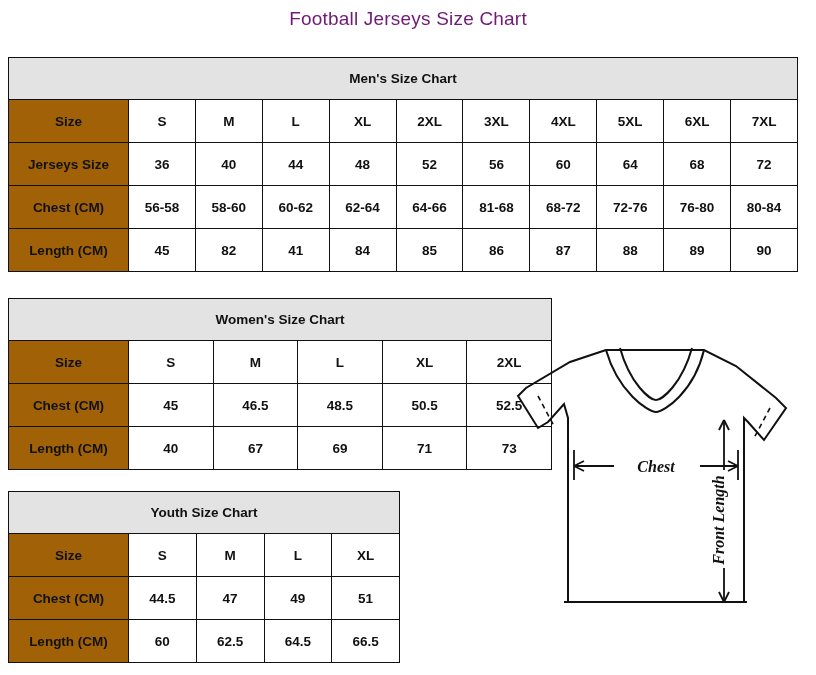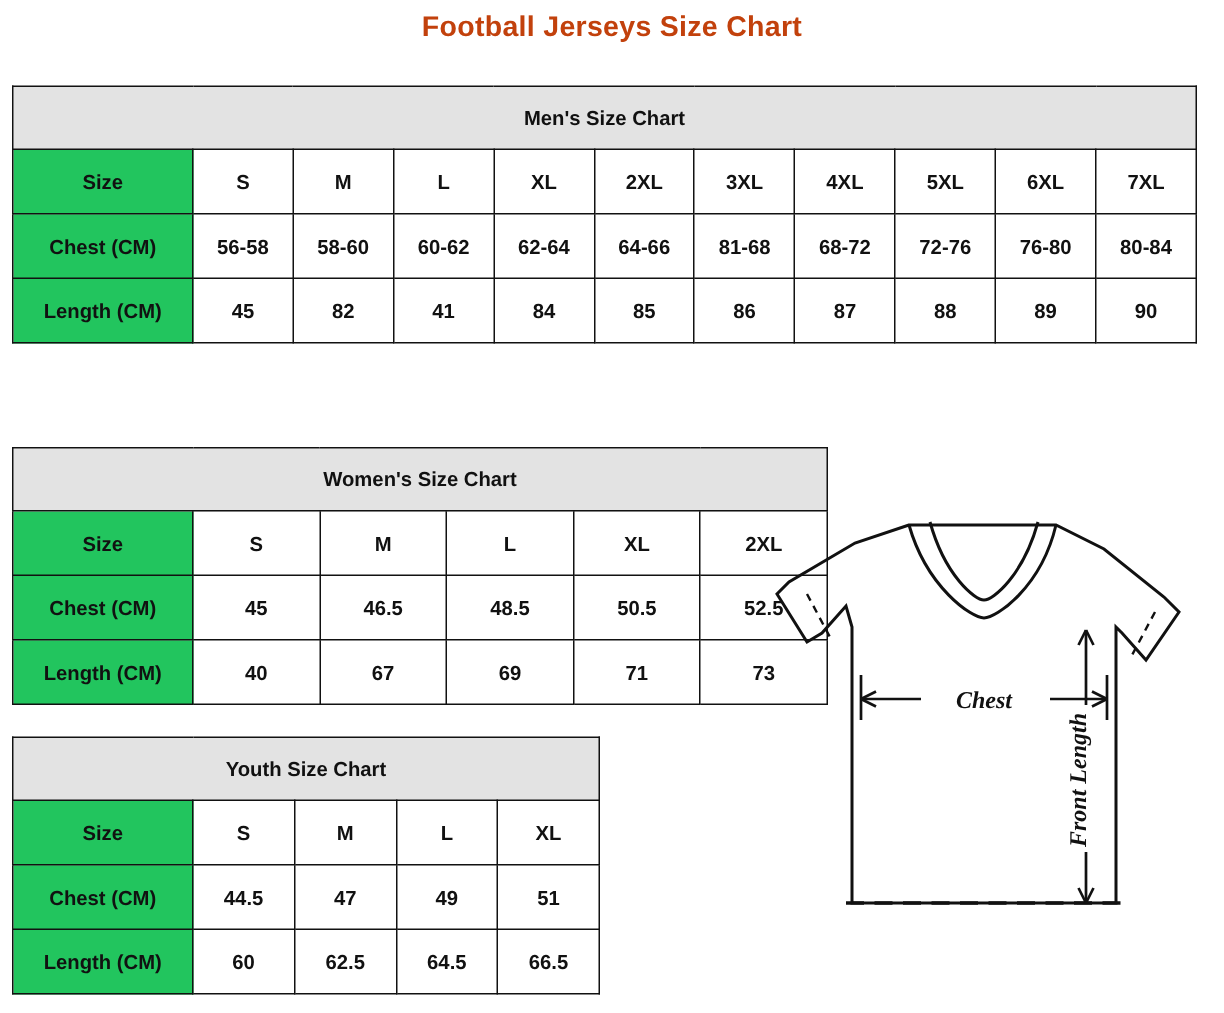--- a/index.html
+++ b/index.html
@@ -11,22 +11,22 @@
     width: 816px;
     height: 675px;
     font-family: "Liberation Sans", sans-serif;
     color: #111111;
     position: relative;
     overflow: hidden;
   }
   .page-title {
     text-align: center;
     font-size: 19px;
-    font-weight: bold;
-    color: #c2410c;
+    font-weight: normal;
+    color: #701a75;
     margin: 8px 0 0 0;
     letter-spacing: 0.2px;
   }
 
   table.sizechart {
     border-collapse: collapse;
     table-layout: fixed;
     background: #ffffff;
   }
   table.sizechart td, table.sizechart th {
@@ -38,21 +38,21 @@
     color: #111111;
     padding: 0;
   }
   .caption-cell {
     background: #e3e3e3;
     font-size: 16px;
     font-weight: bold;
     height: 40px;
   }
   .label-cell {
-    background: #22c55e;
+    background: #a16207;
   }
 
   
   #mens-table {
     position: absolute;
     left: 8px;
     top: 57px;
     width: 790px;
   }
   #mens-table td { height: 42px; }
@@ -119,20 +119,33 @@
       <td>S</td>
       <td>M</td>
       <td>L</td>
       <td>XL</td>
       <td>2XL</td>
       <td>3XL</td>
       <td>4XL</td>
       <td>5XL</td>
       <td>6XL</td>
       <td>7XL</td>
+    </tr>
+    <tr>
+      <td class="label-cell">Jerseys Size</td>
+      <td>36</td>
+      <td>40</td>
+      <td>44</td>
+      <td>48</td>
+      <td>52</td>
+      <td>56</td>
+      <td>60</td>
+      <td>64</td>
+      <td>68</td>
+      <td>72</td>
     </tr>
     <tr>
       <td class="label-cell">Chest (CM)</td>
       <td>56-58</td>
       <td>58-60</td>
       <td>60-62</td>
       <td>62-64</td>
       <td>64-66</td>
       <td>81-68</td>
       <td>68-72</td>

